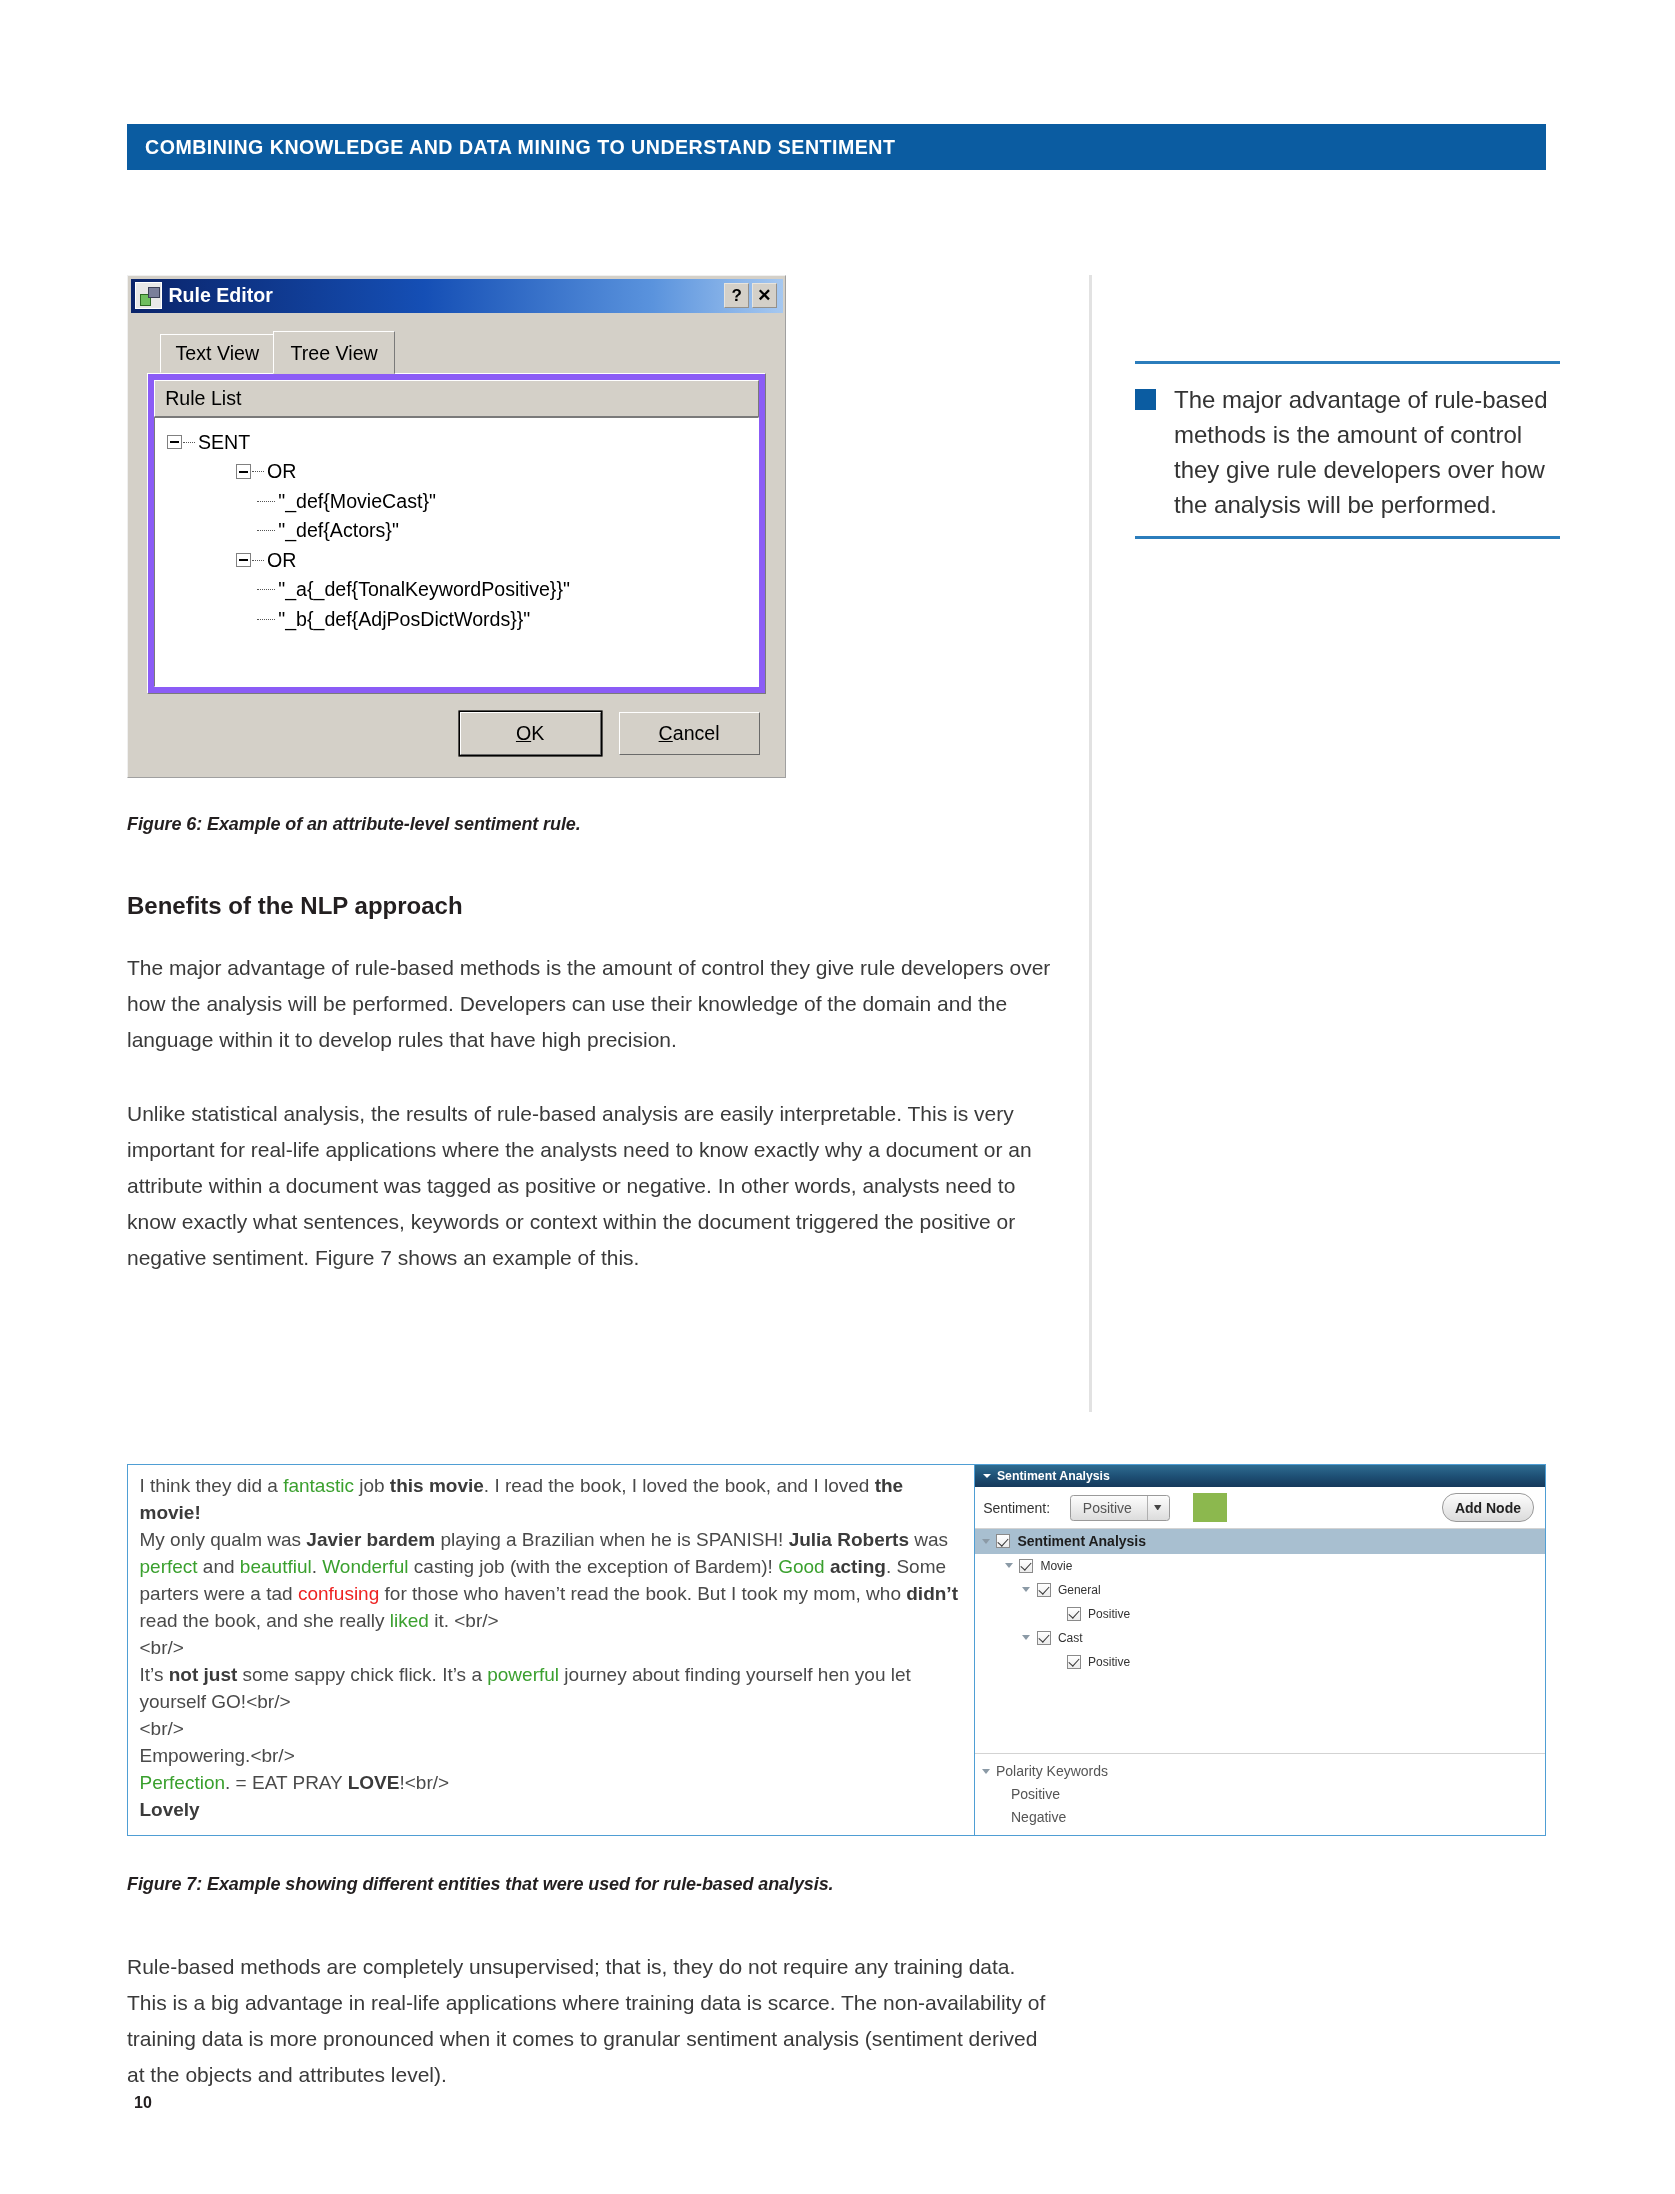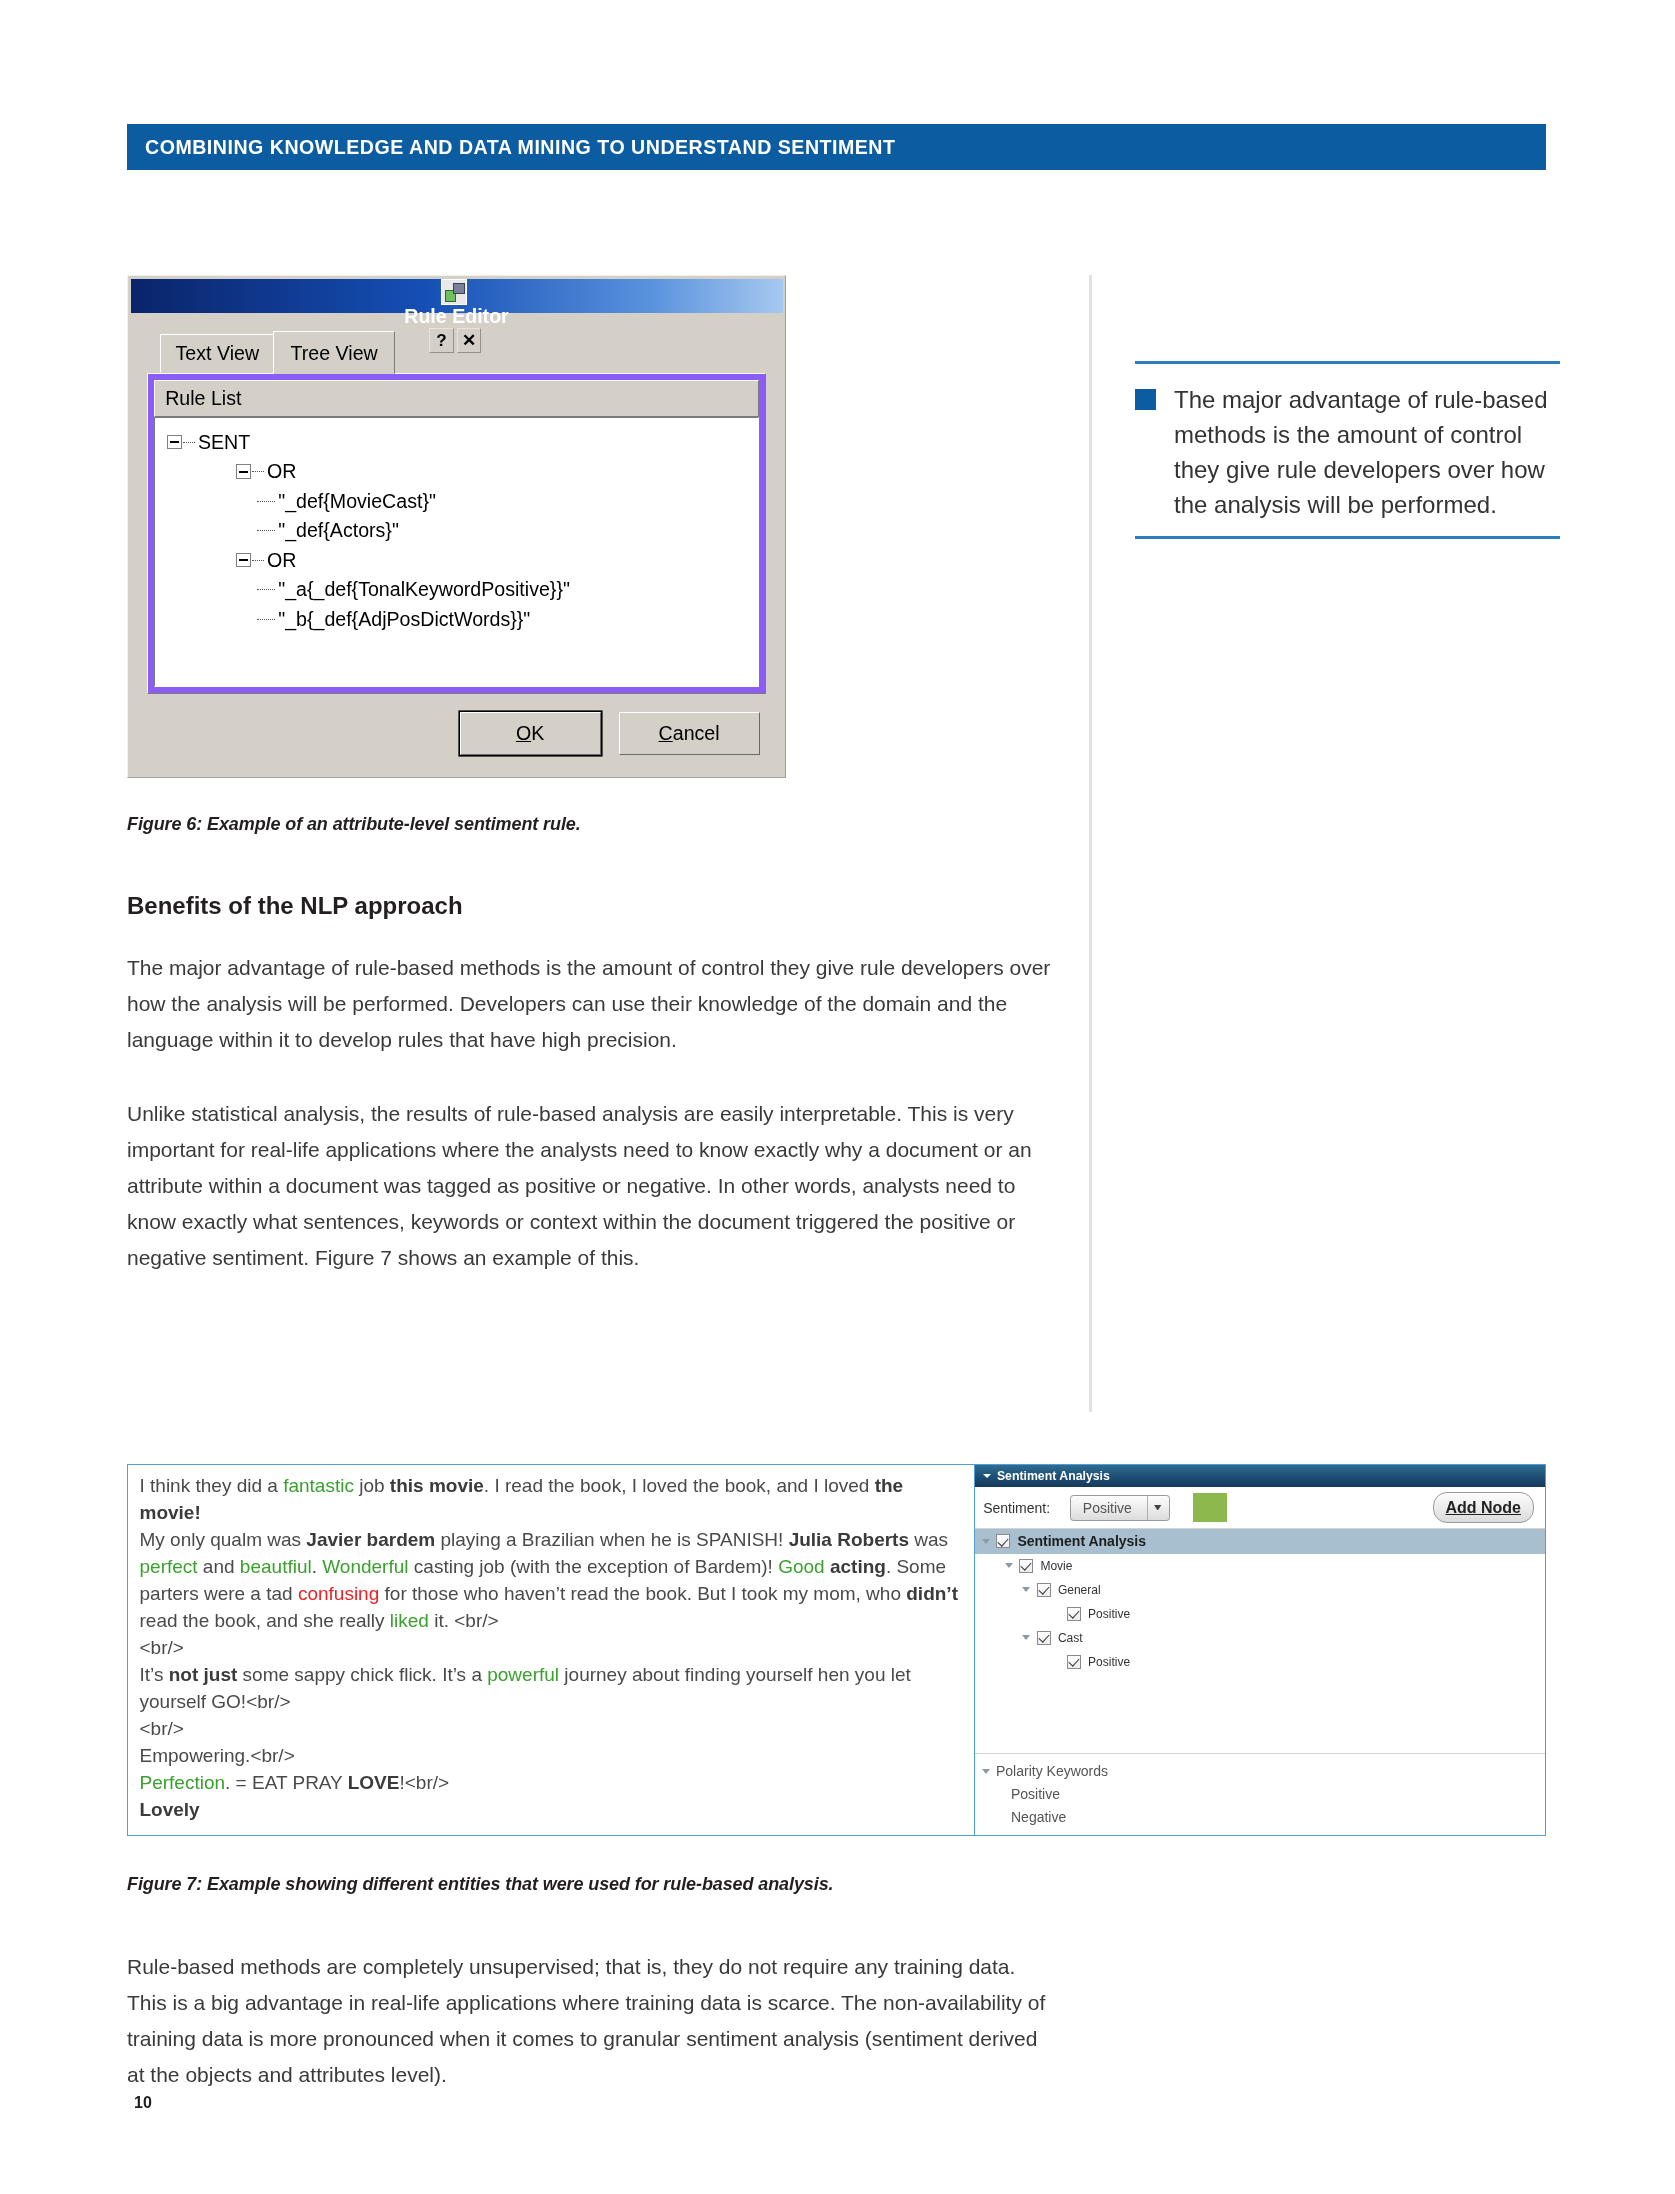--- a/index.html
+++ b/index.html
@@ -95,21 +95,20 @@
     background: #d4d0c8;
     box-sizing: border-box;
     padding: 2.5px;
   }
   .re-titlebar {
     height: 34px;
     background: linear-gradient(to right, #0a246a 0%, #154fb5 45%, #5a93dd 80%, #a6c8f0 100%);
     display: flex;
     align-items: center;
     padding: 0 3.3px;
-    flex-direction: column;
   }
   .re-appicon {
     width: 24.5px; height: 24.5px;
     background: #e8e8e8;
     border: 0.8px solid #ffffff;
     margin-left: 1.6px; margin-right: 6.5px;
     position: relative;
     flex: 0 0 auto;
     overflow: hidden;
   }
@@ -368,29 +367,28 @@
     color: #444;
   }
   .sa-swatch {
     width: 34px; height: 29.5px;
     background: #8cb84e;
     margin-left: 11.5px;
     flex: 0 0 auto;
   }
   .sa-addnode {
     margin-left: auto;
-    font-size: 16px;
+    font-size: 14px;
     font-weight: bold;
     color: #222;
     padding: 5.7px 11.5px;
     background: linear-gradient(to bottom, #fdfdfd, #dbdbdb);
     border: 0.8px solid #9a9a9a;
     border-radius: 14px;
     white-space: nowrap;
-    text-decoration: underline;
   }
   .sa-tree {
     flex: 1 1 auto;
     border-bottom: 0.8px solid #d3d3d3;
     padding-bottom: 4.9px;
     min-height: 0;
   }
   .sa-rootrow {
     background: #a8bfd0;
     display: flex;

